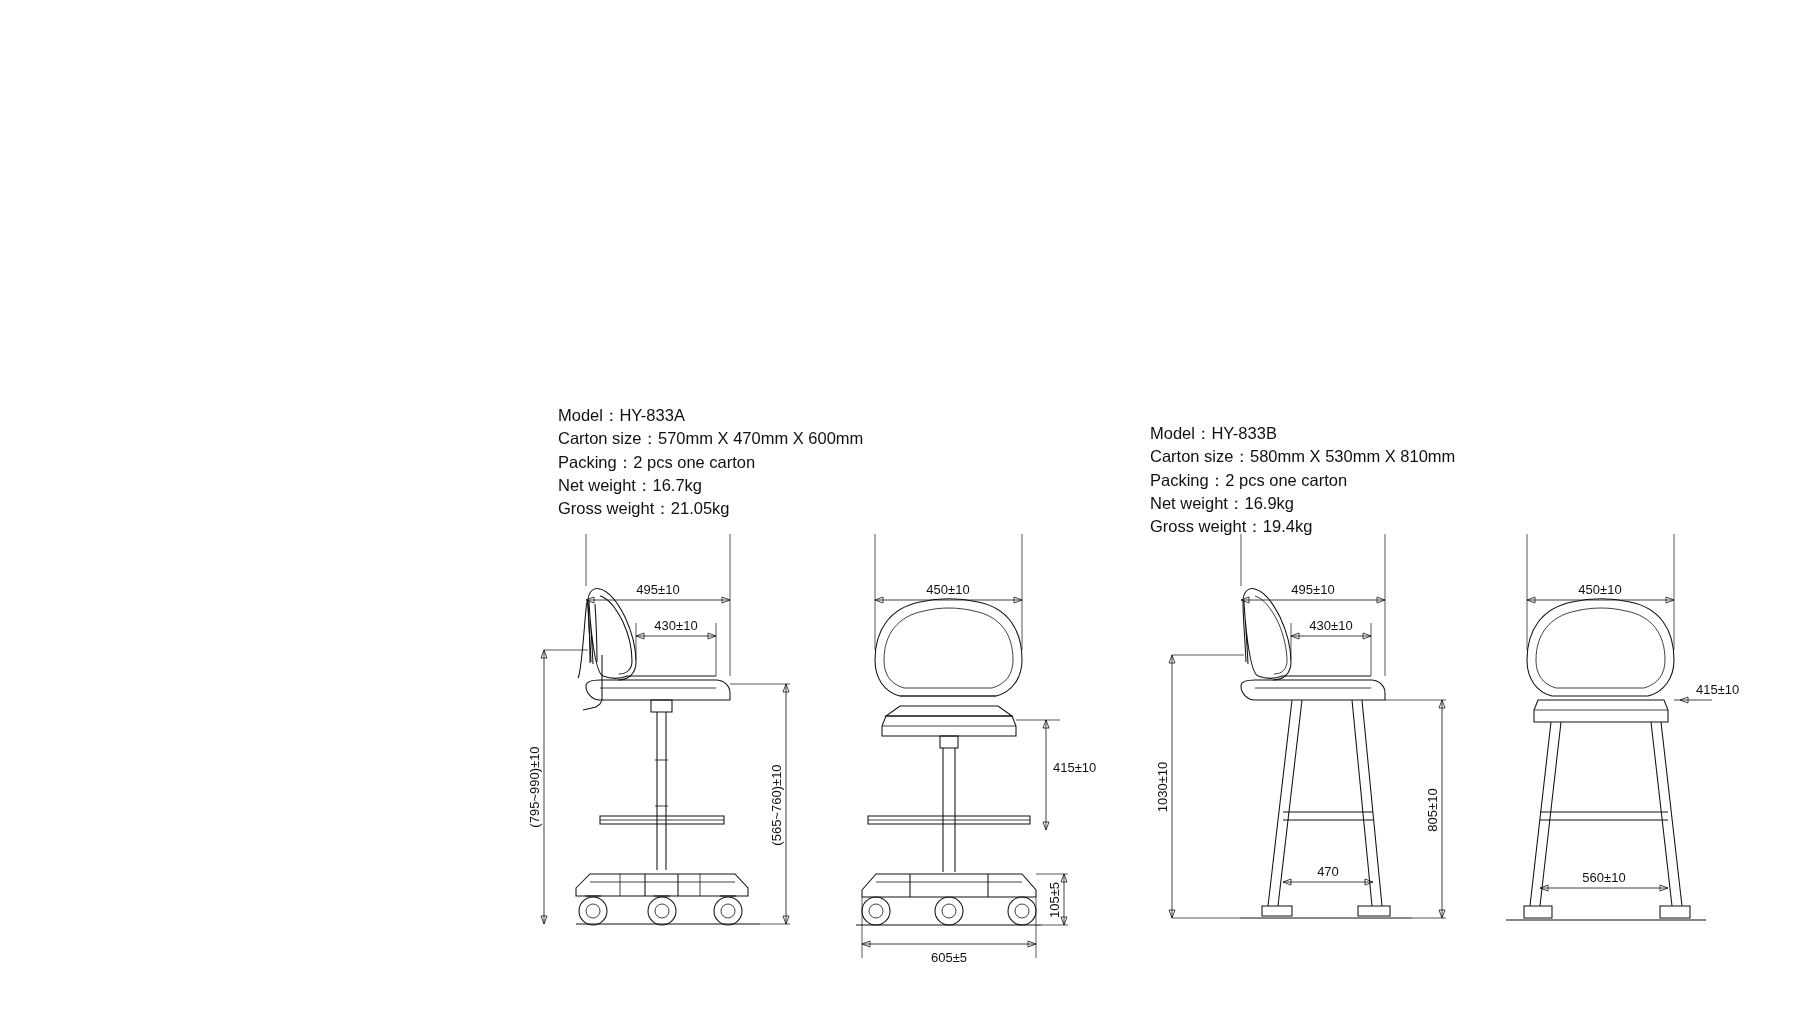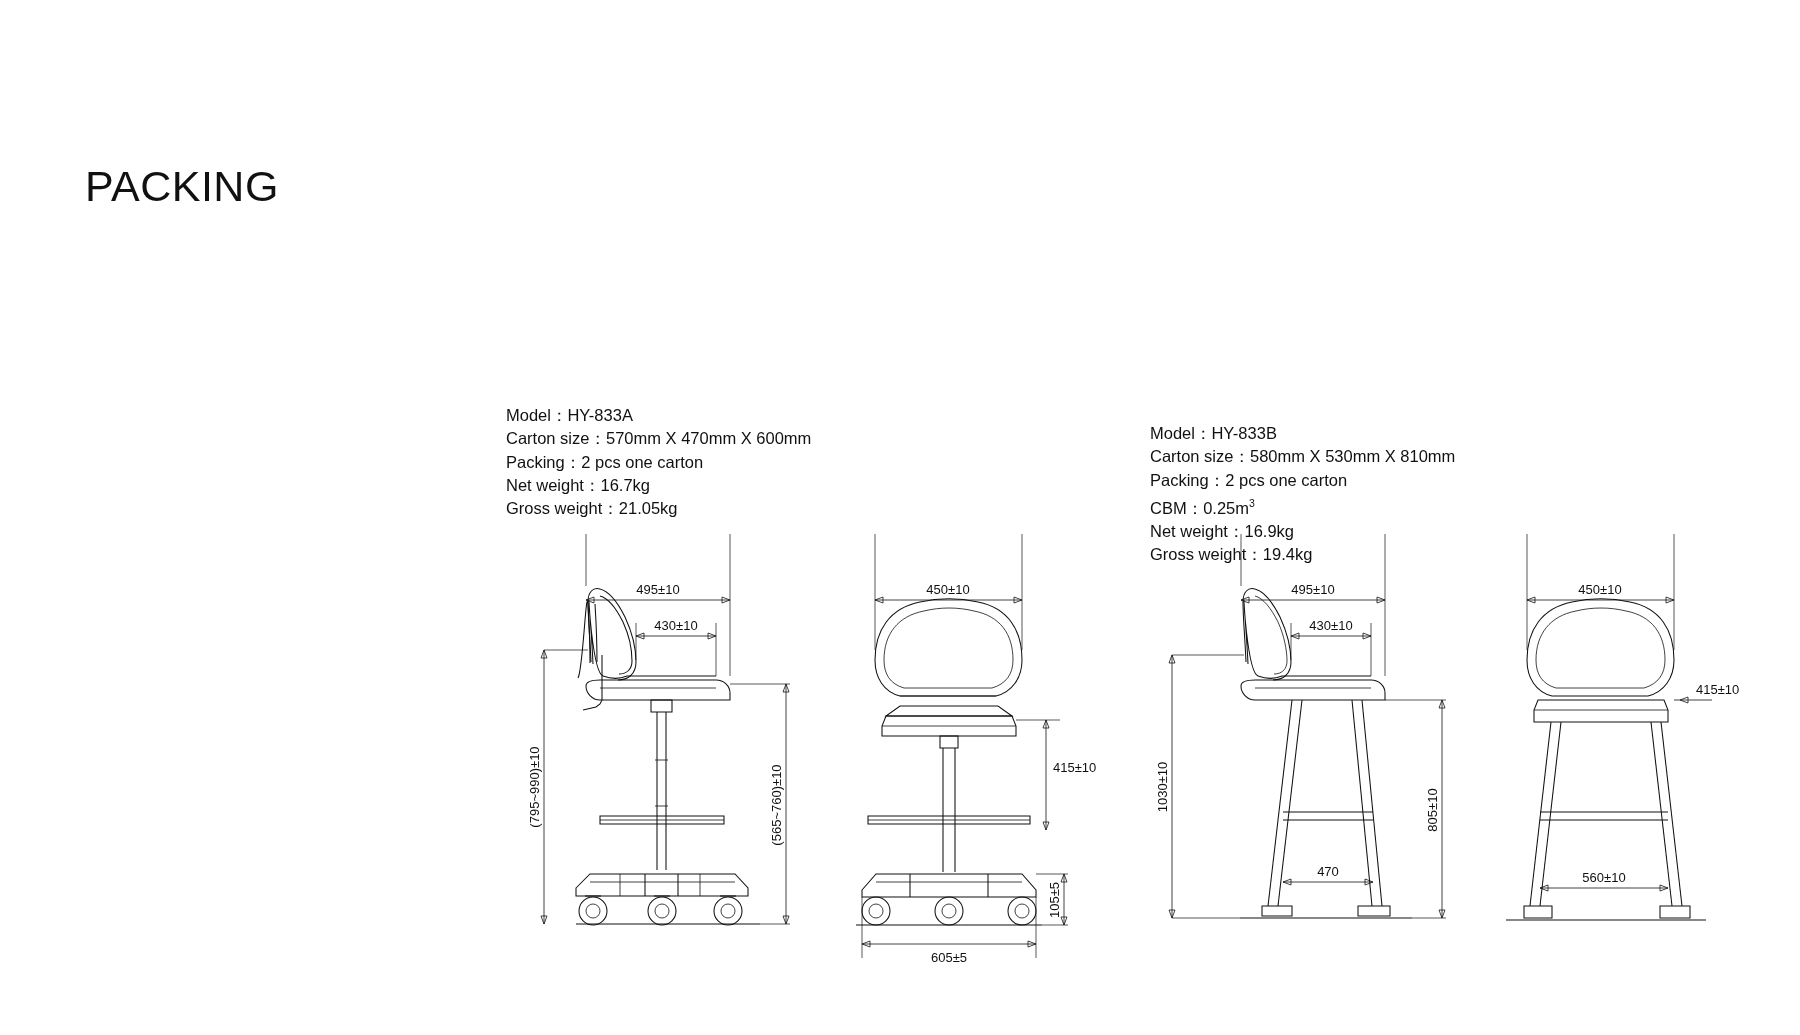--- a/index.html
+++ b/index.html
@@ -30,21 +30,21 @@
   #title-block .line { display: block; white-space: pre; }
 
   
   .spec-block {
     position: absolute;
     font-size: 16.5px;
     line-height: 23.3px;
     color: #111;
     white-space: nowrap;
   }
-  #spec-a { left: 506px; top: 404px; }
+  #spec-a { left: 558px; top: 404px; }
   #spec-b { left: 1150px; top: 404px; margin-top: 18px; }
   .spec-block .row { display: block; }
   .spec-block sup { font-size: 10.5px; vertical-align: super; }
 
   
   #drawings {
     position: absolute;
     left: 0; top: 0;
     width: 1800px; height: 1035px;
     pointer-events: none;
@@ -56,36 +56,34 @@
   .dim-txt { font-size: 13px; }
   .dim-txt-v { font-size: 13px; }
   .ln { stroke: #111; fill: none; stroke-width: 1.05; }
   .ln-thin { stroke: #111; fill: none; stroke-width: 0.8; }
   .ext { stroke: #111; fill: none; stroke-width: 0.7; }
 </style>
 </head>
 <body>
 
 <div id="title-block">
-  <span class="line">PACKING</span>
 </div>
 
 <div class="spec-block" id="spec-a">
   <span class="row"><span>Model：</span><span>HY-833A</span></span>
   <span class="row"><span>Carton size：</span><span>570mm X 470mm X 600mm</span></span>
   <span class="row"><span>Packing：</span><span>2 pcs one carton</span></span>
   <span class="row"><span>Net weight：</span><span>16.7kg</span></span>
   <span class="row"><span>Gross weight：</span><span>21.05kg</span></span>
 </div>
 
 <div class="spec-block" id="spec-b">
   <span class="row"><span>Model：</span><span>HY-833B</span></span>
   <span class="row"><span>Carton size：</span><span>580mm X 530mm X 810mm</span></span>
   <span class="row"><span>Packing：</span><span>2 pcs one carton</span></span>
-  <span class="row"><span>CBM：</span><span>0.25m</span><sup>3</sup></span>
   <span class="row"><span>Net weight：</span><span>16.9kg</span></span>
   <span class="row"><span>Gross weight：</span><span>19.4kg</span></span>
 </div>
 
 <svg id="drawings" viewBox="0 0 1800 1035" xmlns="http://www.w3.org/2000/svg">
 
   <g>
 
     <path class="ln" d="M602,655 L602,700 L600,704 L596,707 L583,710"></path>
     <path class="ln" d="M590,663 C590,640 589,620 588,604 C586,585 583,670 578,678"></path>

